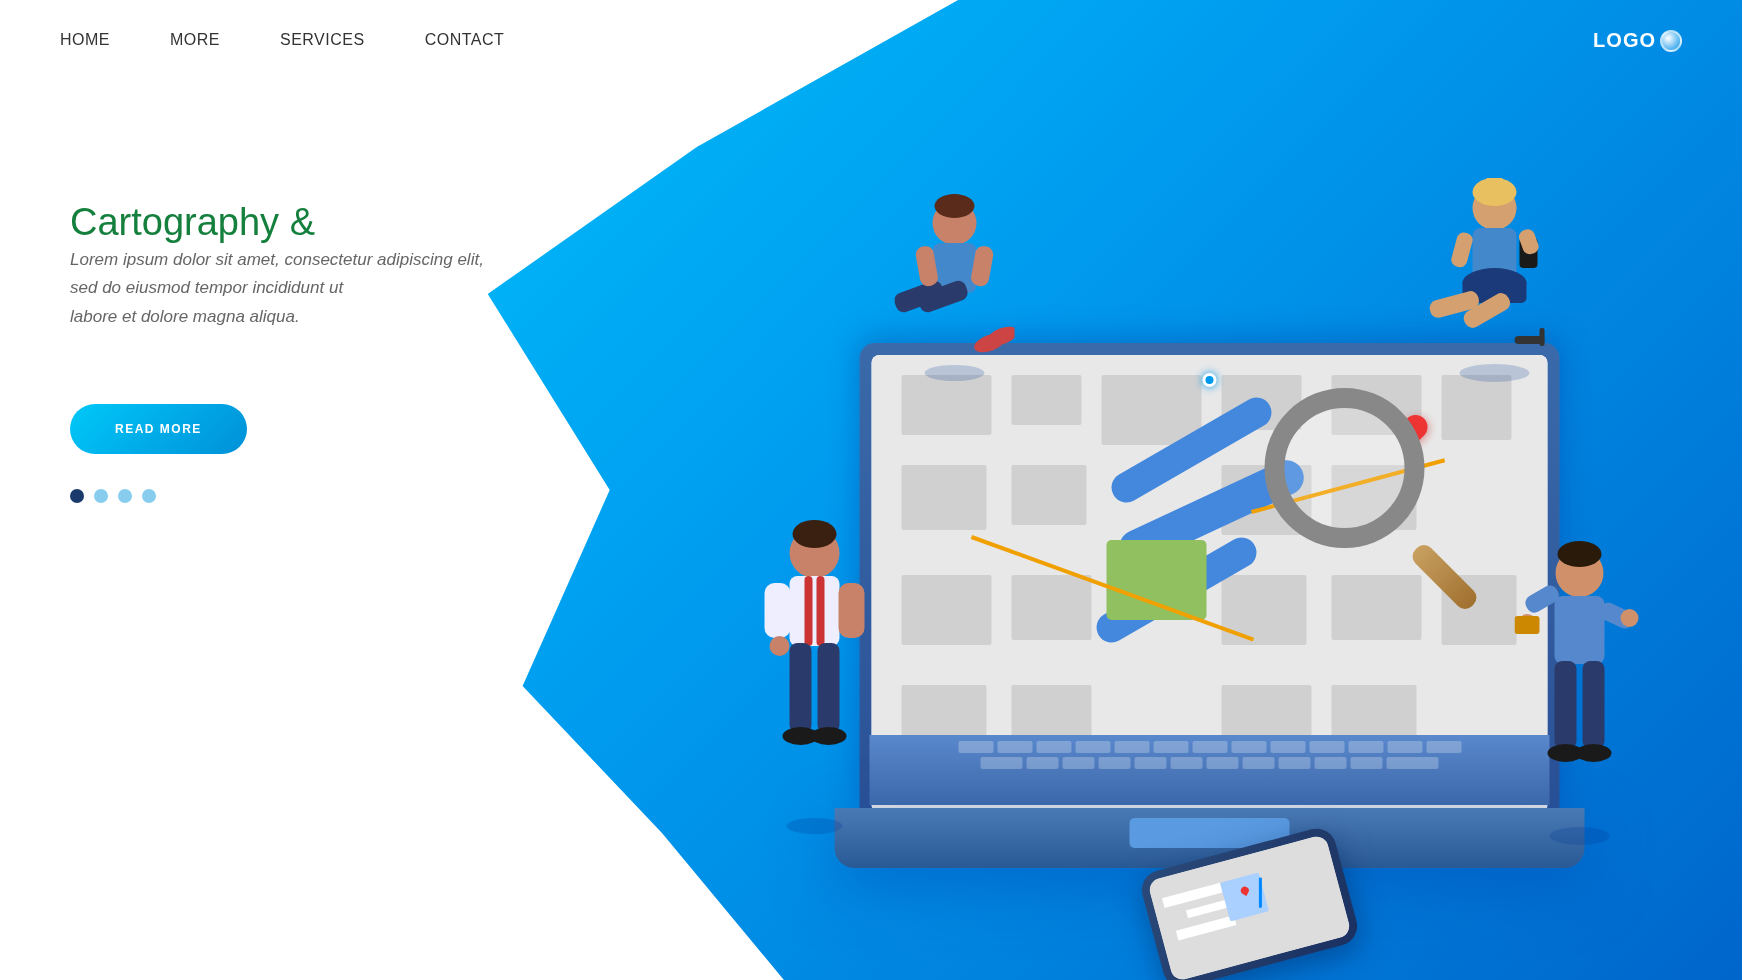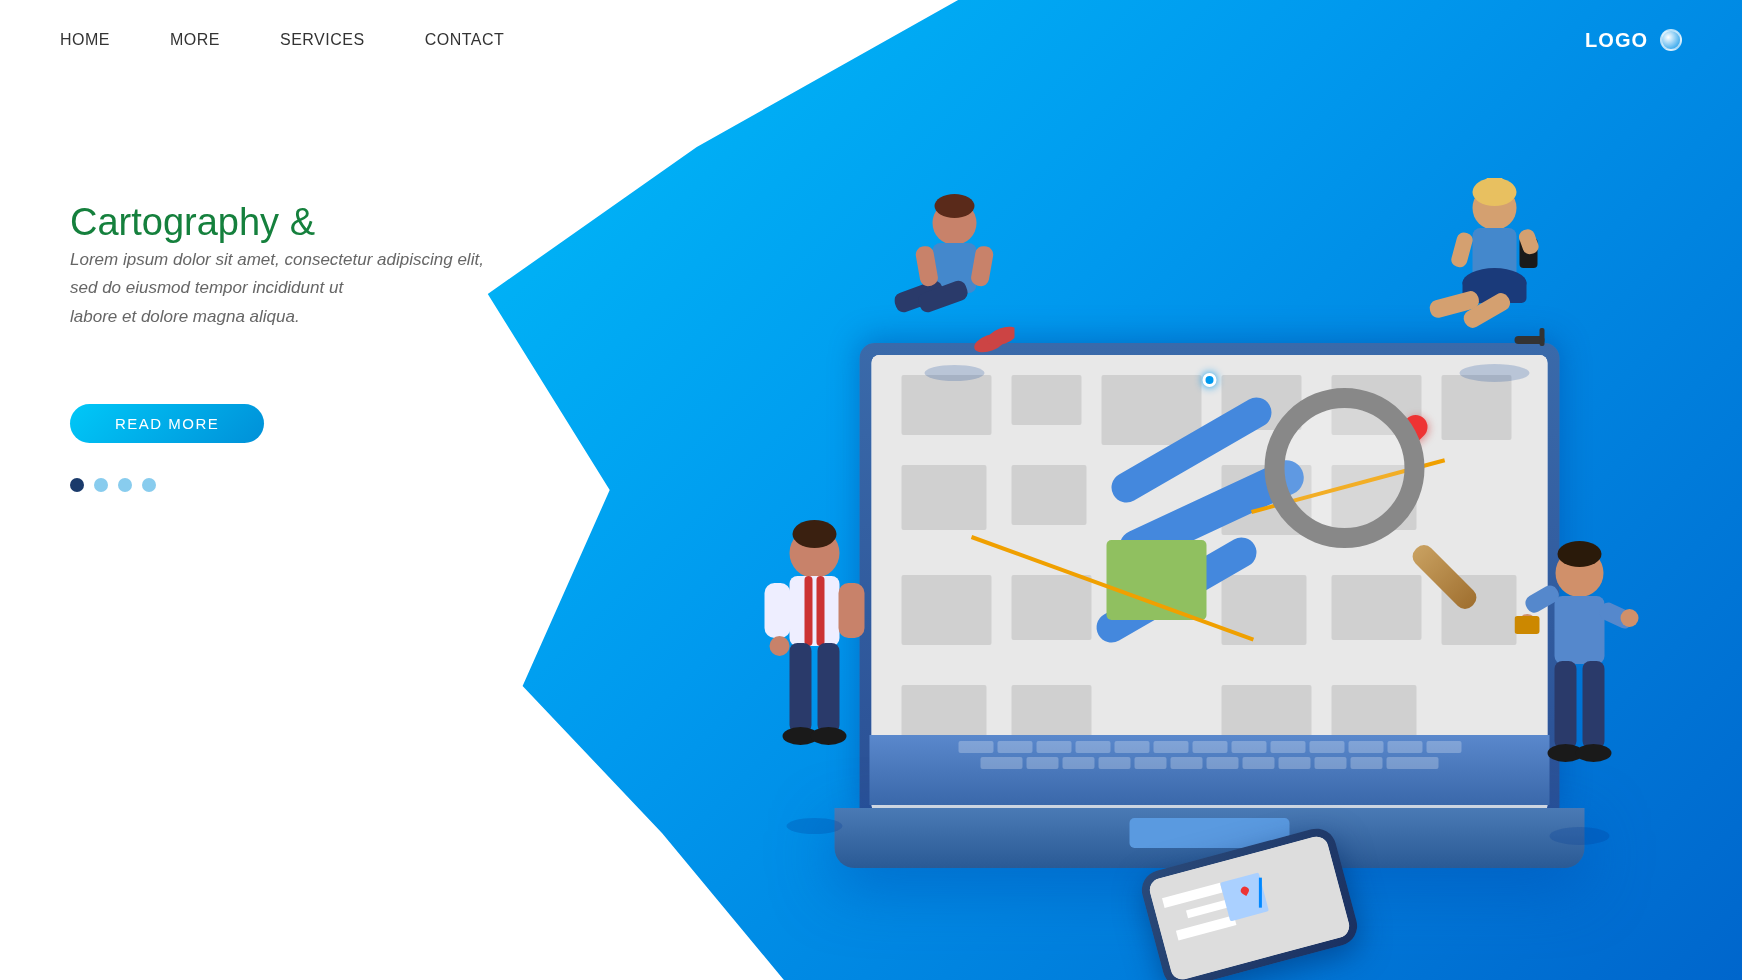--- a/index.html
+++ b/index.html
@@ -52,22 +52,22 @@
       font-size: 16px;
       font-weight: 500;
       color: #333;
       text-decoration: none;
       letter-spacing: 0.5px;
       cursor: pointer;
     }
 
     .logo-area {
       display: flex;
-      align-items: flex-start;
-      gap: 12px;
+      align-items: flex-end;
+      gap: 4px;
       margin-left: auto;
     }
 
     .logo-text {
       font-size: 20px;
       font-weight: 700;
       color: white;
       letter-spacing: 1px;
     }
 
@@ -109,23 +109,23 @@
       line-height: 1.7;
       font-style: italic;
       margin-bottom: 72px;
       max-width: 420px;
     }
 
     .read-more-btn {
       background: linear-gradient(135deg, #00c8f8, #0090d8);
       color: white;
       border: none;
-      padding: 11px 45px;
-      font-size: 15px;
-      font-weight: 400;
+      padding: 18px 45px;
+      font-size: 12px;
+      font-weight: 700;
       letter-spacing: 1.5px;
       border-radius: 30px;
       cursor: pointer;
       display: inline-block;
     }
 
     
     .dot-indicators {
       display: flex;
       gap: 10px;

